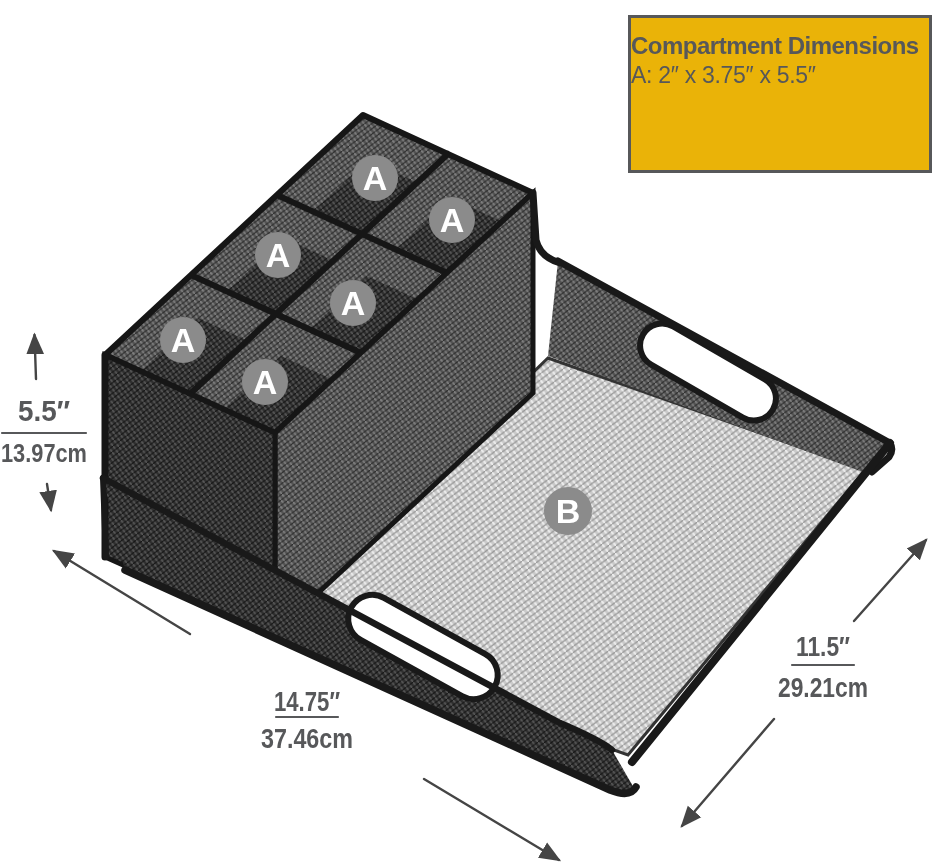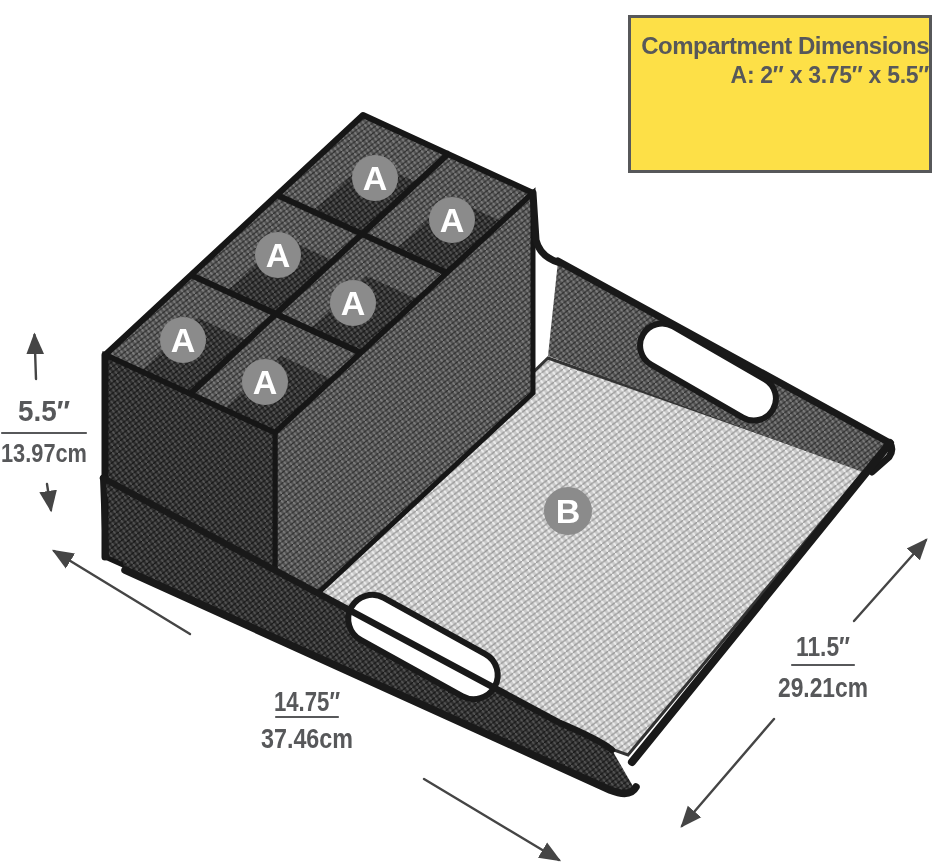--- a/index.html
+++ b/index.html
@@ -1,24 +1,24 @@
 <!DOCTYPE html>
 <html><head>
 <meta charset="utf-8">
 <style>
   html,body{margin:0;padding:0;background:#ffffff;}
   body{width:940px;height:868px;overflow:hidden;font-family:"Liberation Sans",sans-serif;}
   .stage{position:relative;width:940px;height:868px;background:#ffffff;}
   svg.illustration{position:absolute;left:0;top:0;}
   .infobox{
     position:absolute;left:628px;top:15px;width:298px;height:152px;
-    border:3px solid #57585a;background:#fde047;color:#57585a;text-align:right;
+    border:3px solid #57585a;background:#eab308;color:#57585a;text-align:left;
   }
   .infobox .title{font-weight:bold;font-size:24px;letter-spacing:-0.5px;margin-top:14px;line-height:28px;}
-  .infobox .line{font-weight:bold;font-size:23px;letter-spacing:-0.3px;line-height:31px;}
+  .infobox .line{font-weight:normal;font-size:23px;letter-spacing:-0.3px;line-height:31px;}
   .dim-text{fill:#57585a;font-weight:bold;}
   .badge-letter{fill:#ffffff;font-weight:bold;font-size:34px;}
 </style>
 </head>
 <body>
 
 <div class="stage">
 
   <svg class="illustration" width="940" height="868" viewBox="0 0 940 868">
     <defs>

